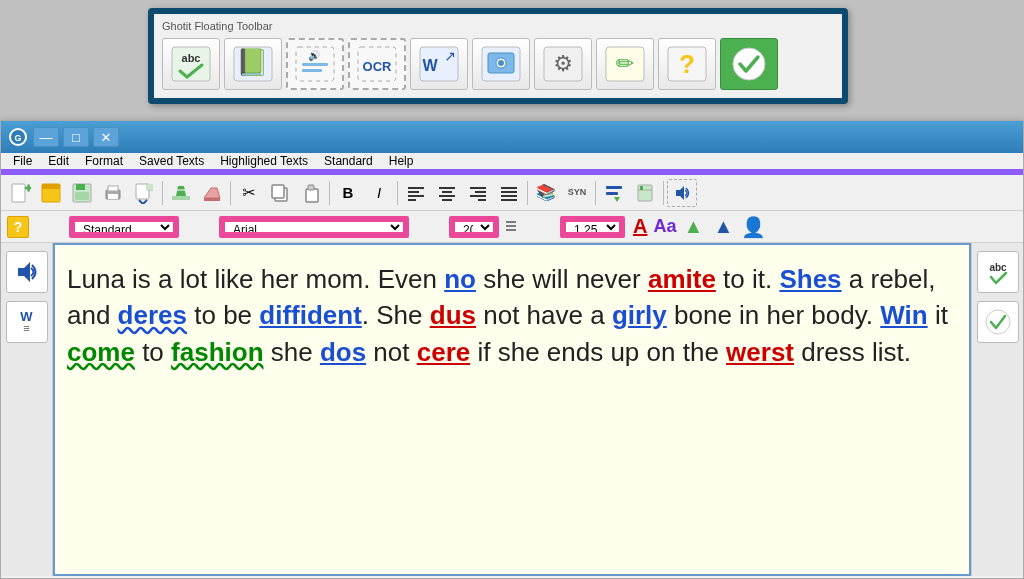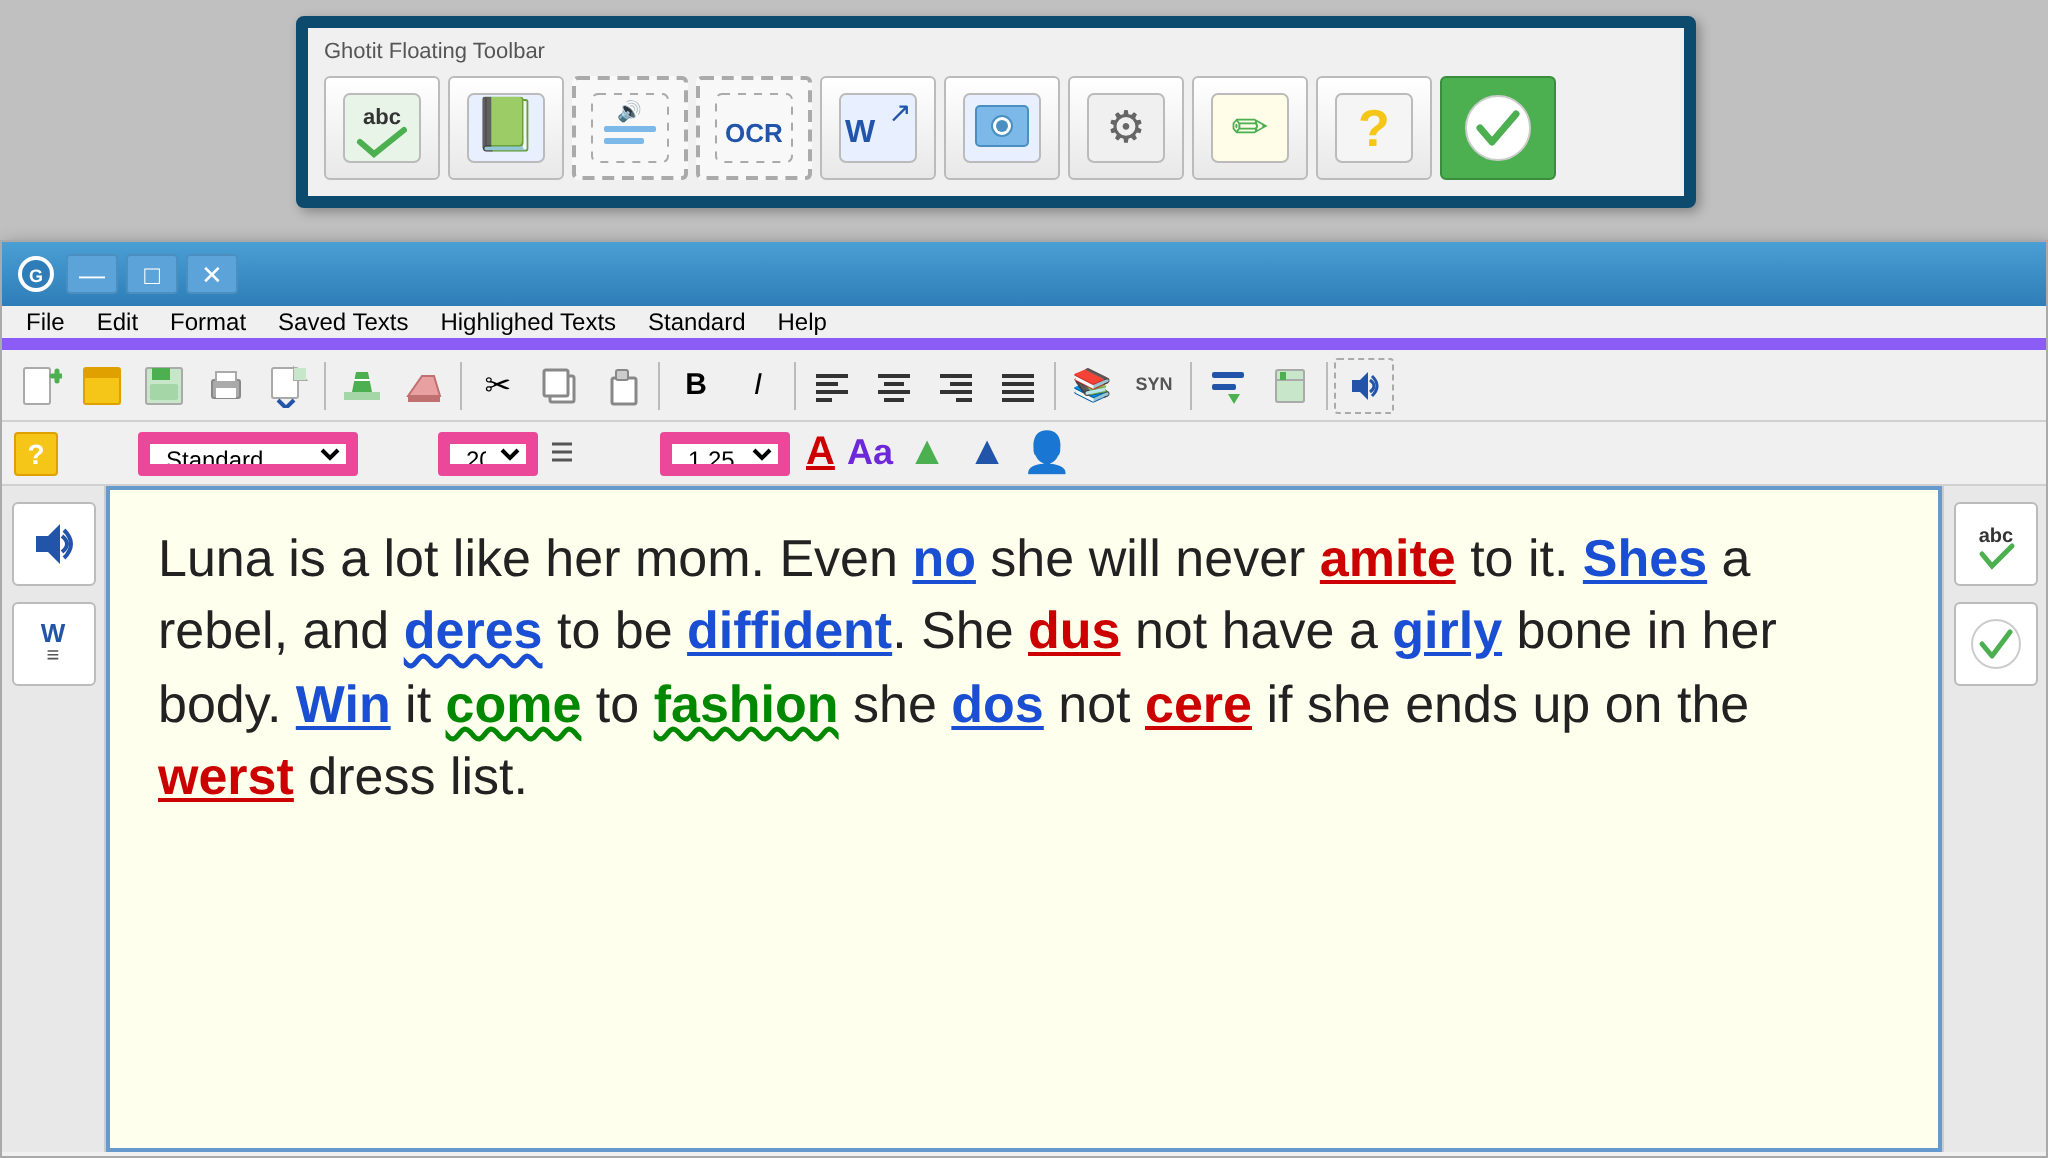--- a/index.html
+++ b/index.html
@@ -223,21 +223,21 @@
       align-items: center;
       justify-content: center;
       cursor: pointer;
       font-size: 18px;
     }
 
     .editor-area {
       flex: 1;
       background: #ffffee;
       border: 2px solid #6699cc;
-      padding: 16px 24px;
+      padding: 16px 12px;
       font-size: 26px;
       line-height: 1.4;
       color: #222;
       overflow-y: auto;
       cursor: text;
     }
 
     .right-sidebar {
       width: 52px;
       background: #e8e8e8;
@@ -525,20 +525,23 @@
         <path d="M13,7 Q17,10 13,13" stroke="#2255aa" stroke-width="1.5" fill="none"></path>
         <path d="M14,5 Q19,10 14,15" stroke="#2255aa" stroke-width="1.5" fill="none"></path>
       </svg>
     </div>
   </div>
 
   <div class="format-bar">
     <div class="help-btn">?</div>
     <select class="fmt-select style">
       <option>Standard</option>
+    </select>
+    <select class="fmt-select font">
+      <option>Arial</option>
     </select>
     <select class="fmt-select size">
       <option>20</option>
     </select>
 
     <svg width="16" height="16" viewBox="0 0 16 16" style="margin-right:1px;">
       <line x1="3" y1="3" x2="13" y2="3" stroke="#555" stroke-width="1.5"></line>
       <line x1="3" y1="7" x2="13" y2="7" stroke="#555" stroke-width="1.5"></line>
       <line x1="3" y1="11" x2="13" y2="11" stroke="#555" stroke-width="1.5"></line>
     </svg>

